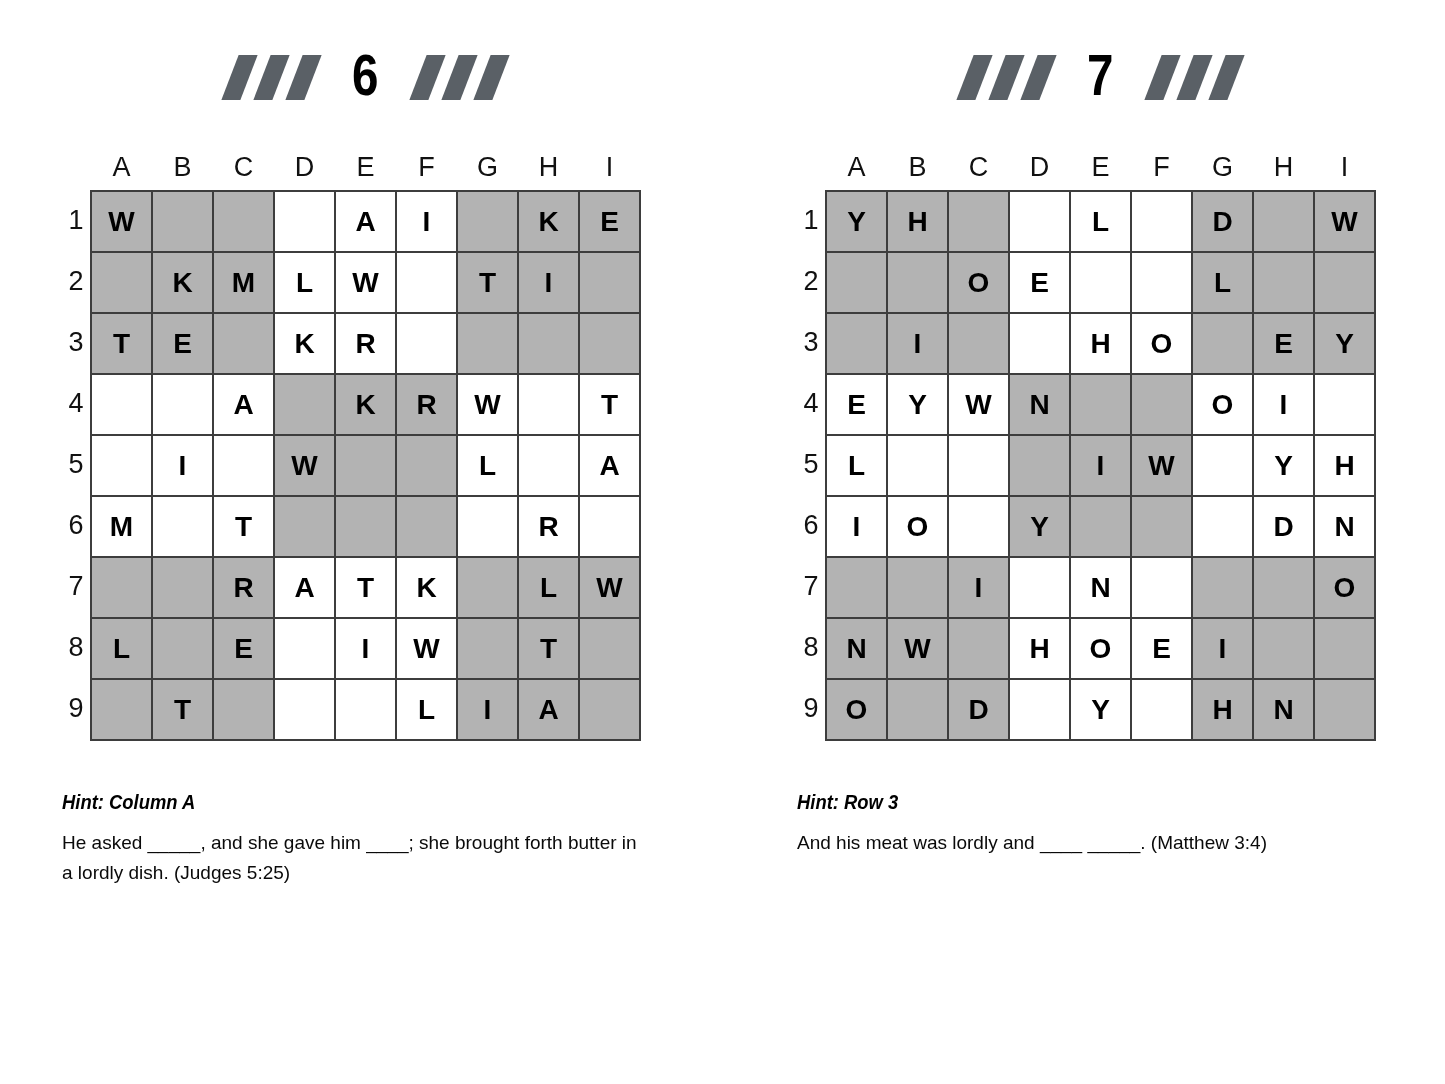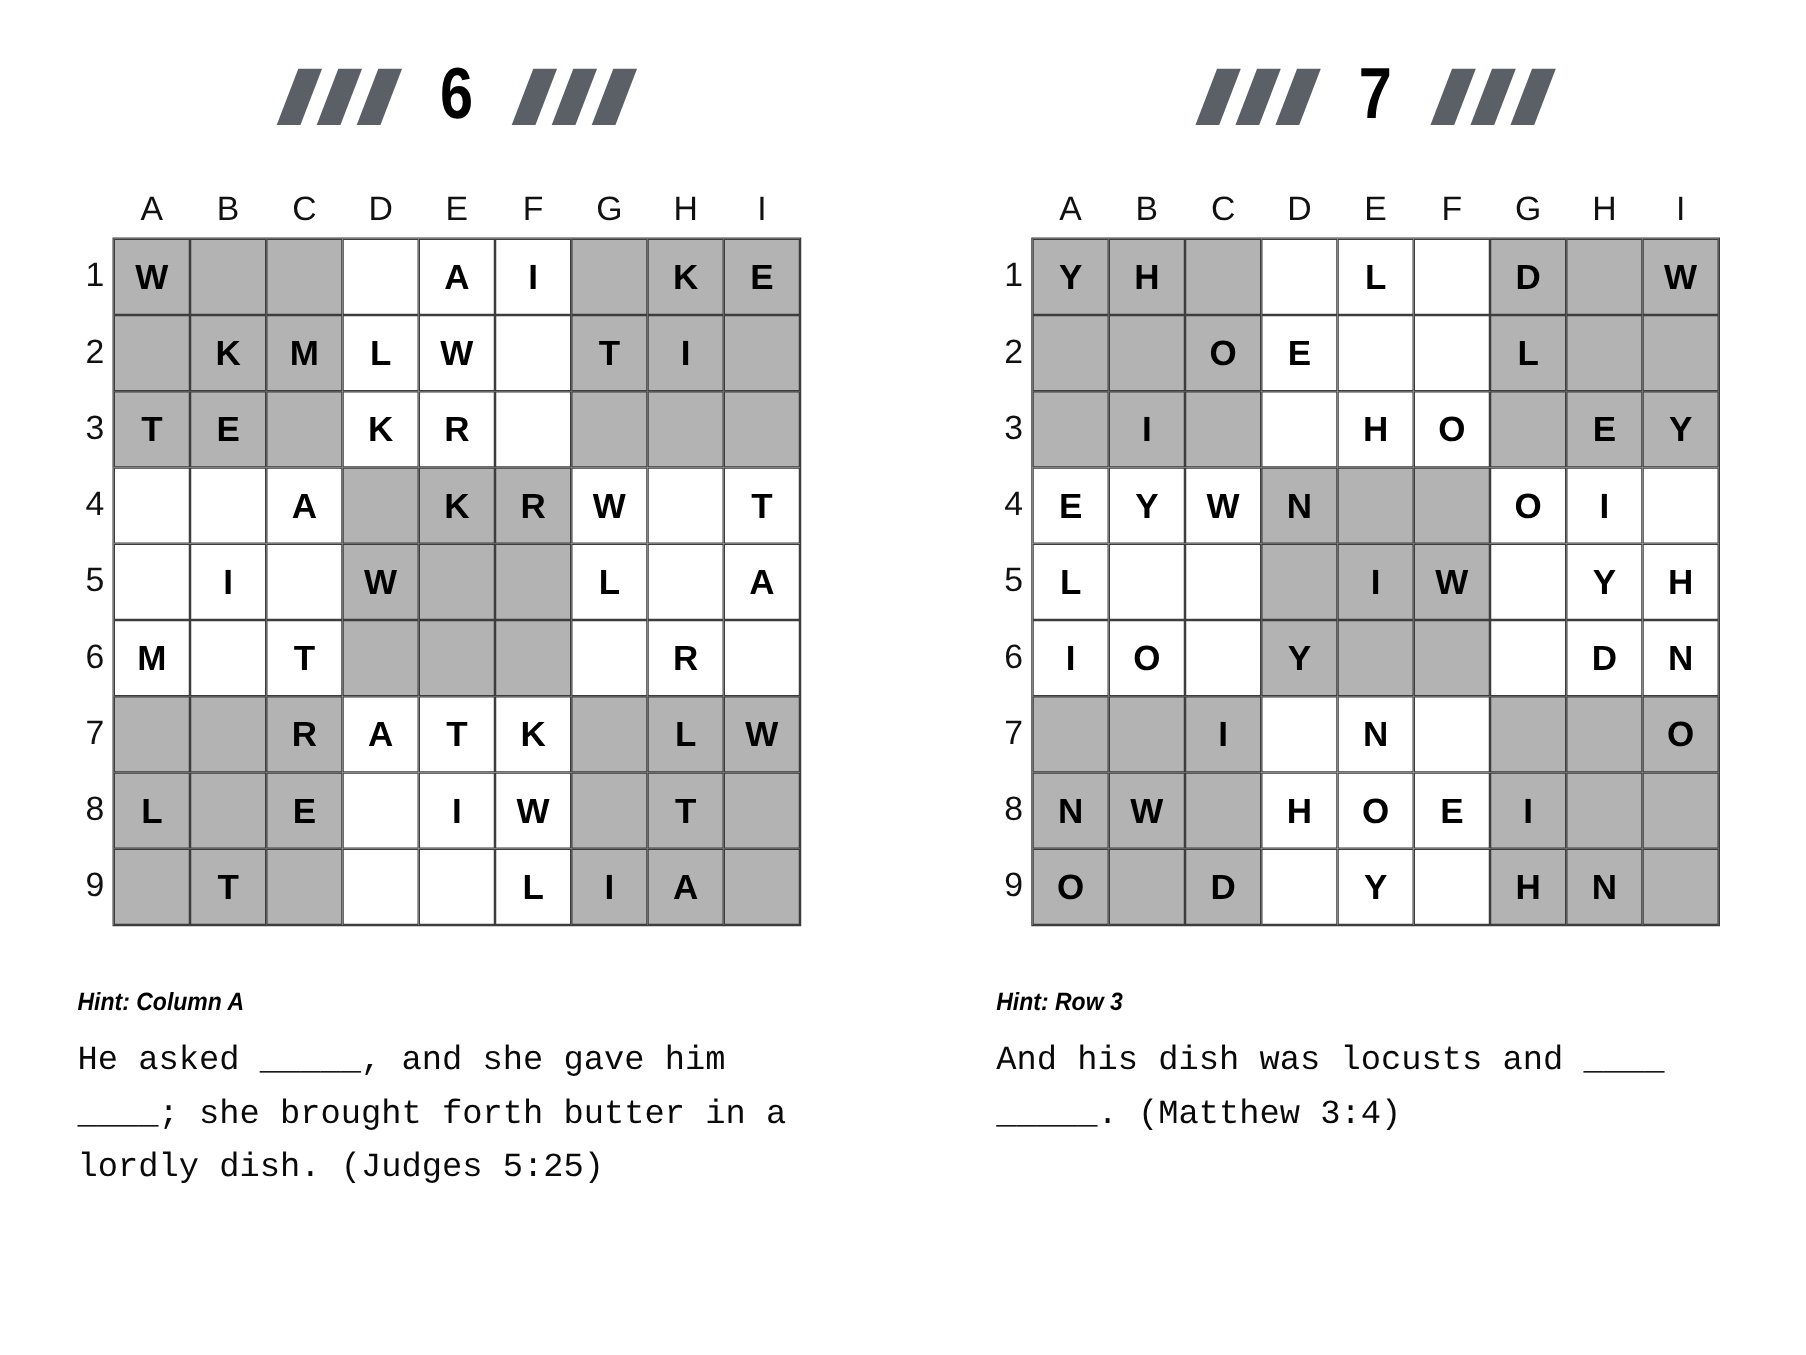--- a/index.html
+++ b/index.html
@@ -34,21 +34,21 @@
         border:1px solid var(--line);width:551px;}
   .cell{border:1px solid var(--line);display:flex;align-items:center;justify-content:center;
         font-weight:bold;font-size:28px;background:#ffffff;}
   .cell.shaded{background:var(--shaded);}
 
   
   .hint-label{position:absolute;top:751px;left:0;font-weight:bold;font-style:italic;
               font-size:20px;transform:scaleX(0.92);transform-origin:left center;
               font-family:"Liberation Sans",sans-serif;}
   .hint-text{position:absolute;top:788px;left:0;width:588px;
-             font-family:Liberation Mono, monospace;font-size:27px;line-height:1.6;color:#0a0a0a;}
+             font-family:Liberation Sans, sans-serif;font-size:19px;line-height:1.6;color:#0a0a0a;}
 </style>
 </head>
 <body>
 
 <section class="puzzle left">
   <div class="header">
     <div class="slash-group">
         <div class="slash"></div>
         <div class="slash"></div>
         <div class="slash"></div>
@@ -290,14 +290,14 @@
           <div class="cell"></div>
           <div class="cell">Y</div>
           <div class="cell"></div>
           <div class="cell shaded">H</div>
           <div class="cell shaded">N</div>
           <div class="cell shaded"></div>
         </div>
     </div>
   </div>
   <div class="hint-label">Hint: Row 3</div>
-  <div class="hint-text">And his dish was locusts and ____ _____. (Matthew 3:4)</div>
+  <div class="hint-text">And his meat was lordly and ____ _____. (Matthew 3:4)</div>
 </section>
 
 </body></html>

